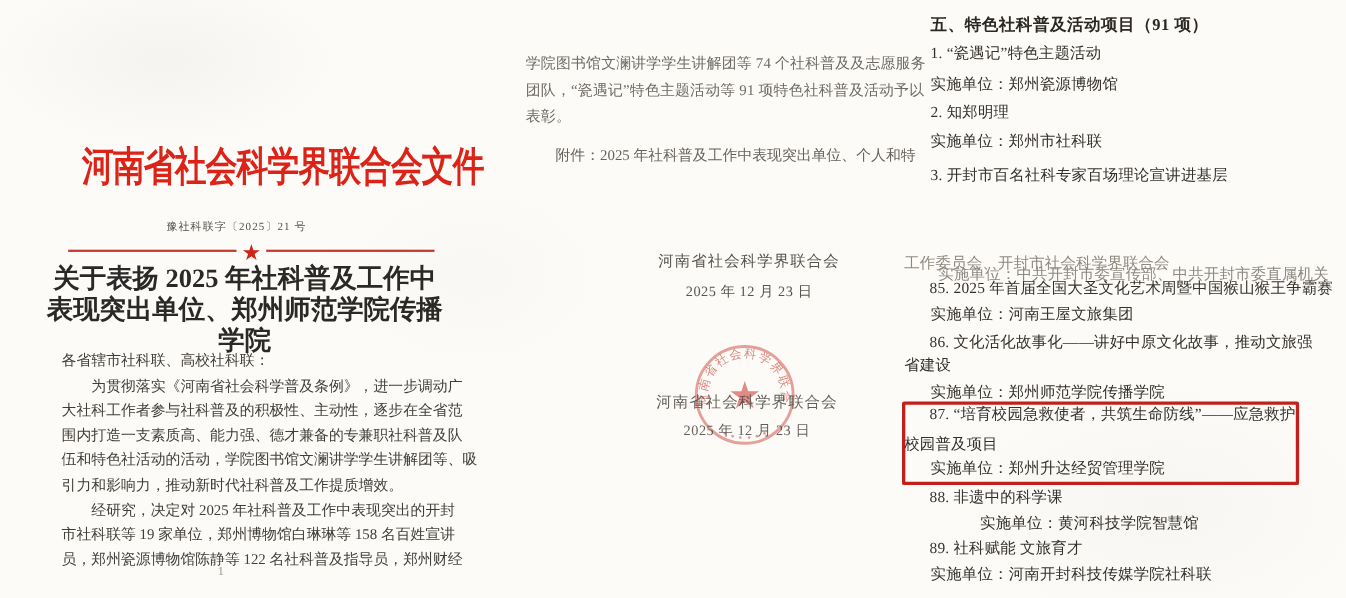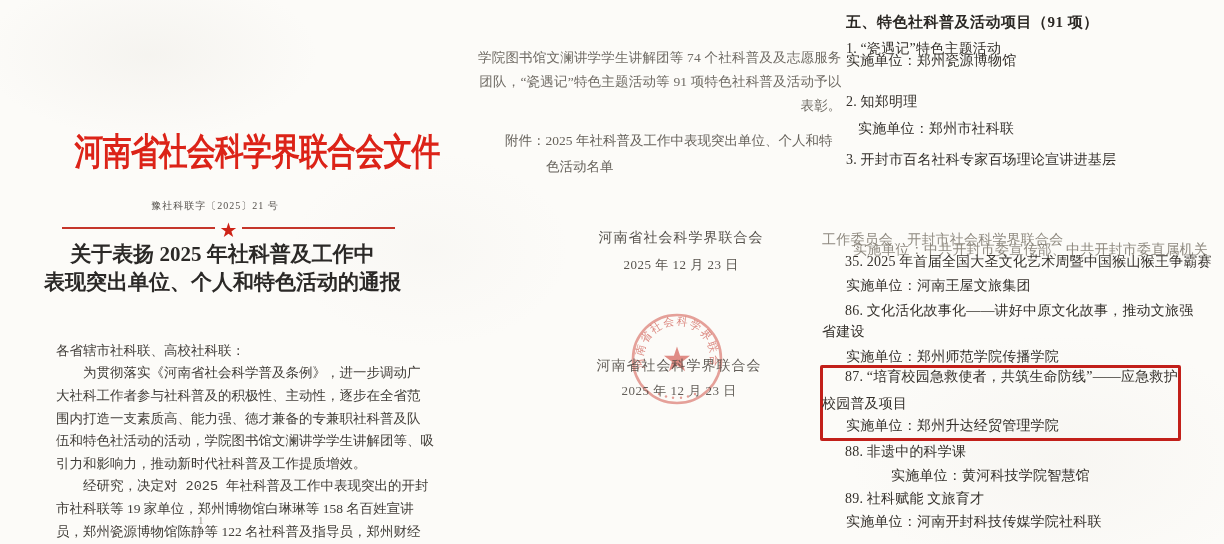--- a/index.html
+++ b/index.html
@@ -16,31 +16,31 @@
 
   
   .p1-banner{left:35px;top:127px;width:360px;text-align:center;font-size:37px;
     font-weight:bold;color:#dc2318;transform:scaleX(.78);transform-origin:50% 50%;
     white-space:nowrap;letter-spacing:-1px;}
   .p1-docnum{left:35px;top:199px;width:360px;text-align:center;font-size:10px;
     color:#55514c;letter-spacing:1px;}
   .p1-rule{left:62px;top:218px;width:333px;height:20px;display:flex;align-items:center;}
   .p1-rule .seg{flex:1;height:2px;background:#c5362b;}
   .p1-rule .star{color:#ce2317;font-size:20px;line-height:20px;margin:4px 5px 0 5px;}
-  .p1-title{left:35px;top:240px;width:375px;text-align:center;font-size:21px;
+  .p1-title{left:35px;top:240px;width:375px;text-align:center;font-size:24px;
     font-weight:bold;color:#2b2927;line-height:28px;}
   .p1-body{left:56px;top:317px;width:375px;font-size:13.5px;color:#413e39;
-    line-height:22.6px;margin-top:23px;}
+    line-height:22.6px;}
   .p1-body div{white-space:nowrap;}
-  .p1-body .ind{padding-left:27px;font-family:Liberation Mono, monospace;}
+  .p1-body .ind{padding-left:27px;}
   .p1-pagenum{left:198px;top:514px;font-size:11px;color:#9b968e;}
 
   
   .p2-para{left:478px;top:46px;font-size:13.5px;color:#6f6b64;line-height:24px;
-    letter-spacing:.2px;text-align:right;}
+    letter-spacing:.2px;}
   .p2-para div{white-space:nowrap;}
   .p2-attach{left:505px;top:128px;font-size:13.5px;color:#67635c;line-height:26px;}
   .p2-attach .l2{padding-left:41px;}
   .p2-sig{width:170px;text-align:center;color:#57534d;}
   .p2-sig .org{font-size:14px;letter-spacing:1px;white-space:nowrap;}
   .p2-sig .date{font-size:13px;letter-spacing:.5px;white-space:nowrap;}
   .sig1{left:596px;top:229px;}
   .sig1 .date{margin-top:9px;}
   .sig2{left:594px;top:357px;color:rgba(78,73,67,.88);}
   .sig2 .date{margin-top:7px;}
@@ -64,21 +64,21 @@
   <div class="abs p1-docnum">豫社科联字〔2025〕21 号</div>
 
   <div class="abs p1-rule">
     <span class="seg"></span>
     <span class="star">★</span>
     <span class="seg"></span>
   </div>
 
   <div class="abs p1-title">
     <div>关于表扬 2025 年社科普及工作中</div>
-    <div>表现突出单位、个人和特色活动的通报</div>
+    <div>表现突出单位、郑州师范学院传播学院</div>
   </div>
 
   <div class="abs p1-body">
 
   <div class="body-line">各省辖市社科联、高校社科联：</div>
       <div class="body-line ind">为贯彻落实《河南省社会科学普及条例》，进一步调动广</div>
       <div class="body-line">大社科工作者参与社科普及的积极性、主动性，逐步在全省范</div>
       <div class="body-line">围内打造一支素质高、能力强、德才兼备的专兼职社科普及队</div>
       <div class="body-line">伍和特色社活动的活动，学院图书馆文澜讲学学生讲解团等、吸</div>
       <div class="body-line">引力和影响力，推动新时代社科普及工作提质增效。</div>
@@ -91,21 +91,20 @@
 
   <div class="abs p2-para">
 
   <div>学院图书馆文澜讲学学生讲解团等 74 个社科普及及志愿服务</div>
       <div>团队，“瓷遇记”特色主题活动等 91 项特色社科普及活动予以</div>
       <div>表彰。</div>
     </div>
 
   <div class="abs p2-attach">
     <div>附件：2025 年社科普及工作中表现突出单位、个人和特</div>
-    <div class="l2">色活动名单</div>
   </div>
 
   <div class="abs p2-sig sig1">
     <div class="org">河南省社会科学界联合会</div>
     <div class="date">2025 年 12 月 23 日</div>
   </div>
 
   <svg class="abs p2-seal" viewBox="0 0 124 124">
     <circle cx="62" cy="62" r="44" fill="none" stroke="rgba(206,70,58,.50)" stroke-width="2.6"></circle>
     <defs>
@@ -127,27 +126,27 @@
     <div class="org">河南省社会科学界联合会</div>
     <div class="date">2025 年 12 月 23 日</div>
   </div>
 
   <div class="abs p3-box"></div>
 
   <div>
 
   <div class="p3-line b" style="left: 846px; top: 13px; text-align: right;">五、特色社科普及活动项目（91 项）</div>
       <div class="p3-line" style="left: 846px; top: 40px;">1. “瓷遇记”特色主题活动</div>
-      <div class="p3-line" style="left: 846px; top: 52px;">实施单位：郑州瓷源博物馆</div>
+      <div class="p3-line" style="left: 846px; top: 68px;">实施单位：郑州瓷源博物馆</div>
       <div class="p3-line" style="left: 846px; top: 93px;">2. 知郑明理</div>
-      <div class="p3-line" style="left: 846px; top: 120px; margin-left: 12px;">实施单位：郑州市社科联</div>
+      <div class="p3-line" style="left: 846px; top: 120px;">实施单位：郑州市社科联</div>
       <div class="p3-line" style="left: 846px; top: 151px;">3. 开封市百名社科专家百场理论宣讲进基层</div>
       <div class="p3-line lt" style="left: 853px; top: 205px; margin-top: 36px;">实施单位：中共开封市委宣传部、中共开封市委直属机关</div>
       <div class="p3-line lt" style="left: 822px; top: 231px;">工作委员会、开封市社会科学界联合会</div>
-      <div class="p3-line" style="left: 845px; top: 253px;">35. 2025 年首届全国大圣文化艺术周暨中国猴山猴王争霸赛</div>
+      <div class="p3-line" style="left: 845px; top: 253px;">85. 2025 年首届全国大圣文化艺术周暨中国猴山猴王争霸赛</div>
       <div class="p3-line" style="left: 846px; top: 277px;">实施单位：河南王屋文旅集团</div>
       <div class="p3-line" style="left: 845px; top: 302px;">86. 文化活化故事化——讲好中原文化故事，推动文旅强</div>
       <div class="p3-line" style="left: 822px; top: 323px;">省建设</div>
       <div class="p3-line" style="left: 846px; top: 348px;">实施单位：郑州师范学院传播学院</div>
       <div class="p3-line" style="left: 845px; top: 368px;">87. “培育校园急救使者，共筑生命防线”——应急救护</div>
       <div class="p3-line" style="left: 822px; top: 395px;">校园普及项目</div>
       <div class="p3-line" style="left: 846px; top: 417px;">实施单位：郑州升达经贸管理学院</div>
       <div class="p3-line" style="left: 845px; top: 443px;">88. 非遗中的科学课</div>
       <div class="p3-line" style="left: 891px; top: 467px; text-align: right;">实施单位：黄河科技学院智慧馆</div>
       <div class="p3-line" style="left: 845px; top: 490px;">89. 社科赋能 文旅育才</div>

